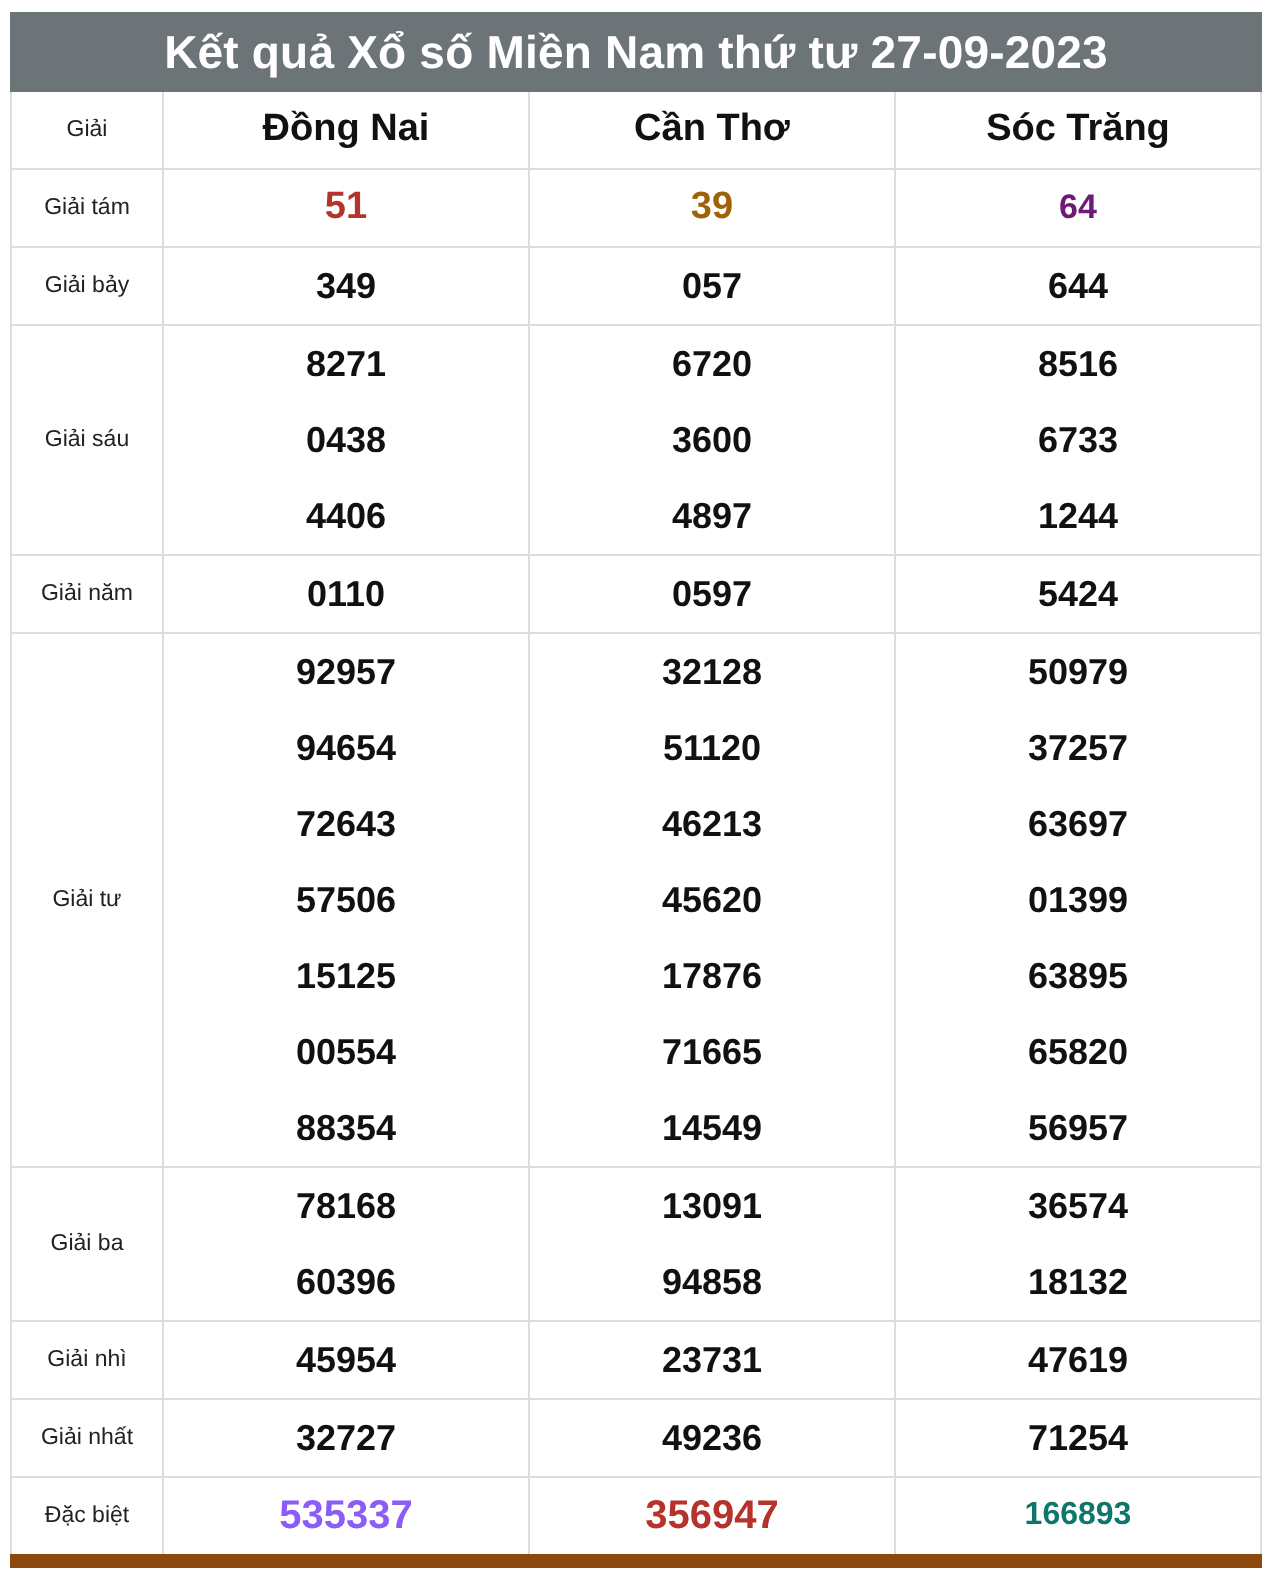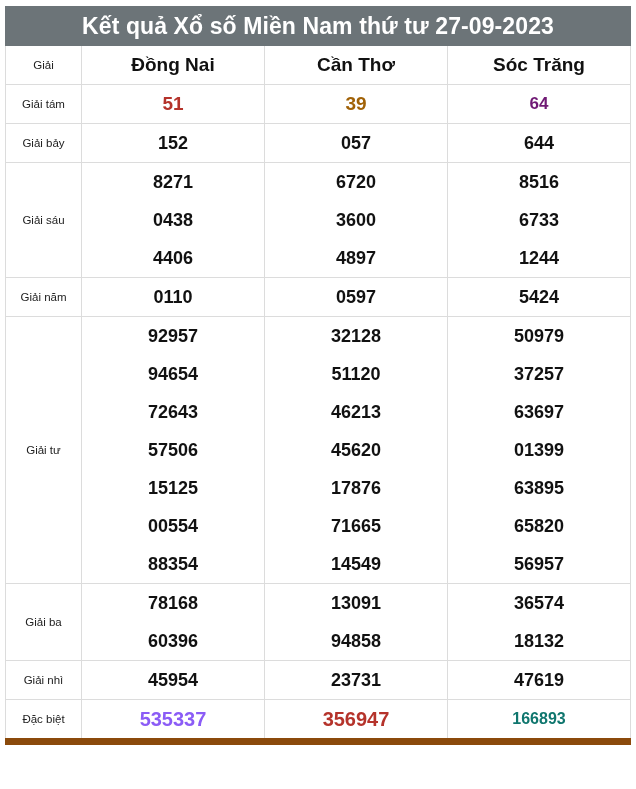--- a/index.html
+++ b/index.html
@@ -101,21 +101,21 @@
             <td class="multi">
               <div class="line" style="color: #a16207; font-size: 19px; text-align: center;">39</div>
             </td>
             <td class="multi">
               <div class="line" style="color: #701a75; font-size: 17px;">64</div>
             </td>
           </tr>
           <tr>
             <td class="label-cell">Giải bảy</td>
             <td class="multi">
-              <div class="line">152</div>
+              <div class="line">349</div>
             </td>
             <td class="multi">
               <div class="line">057</div>
             </td>
             <td class="multi">
               <div class="line">644</div>
             </td>
           </tr>
           <tr>
             <td class="label-cell">Giải sáu</td>
@@ -198,20 +198,32 @@
               <div class="line">45954</div>
             </td>
             <td class="multi">
               <div class="line">23731</div>
             </td>
             <td class="multi">
               <div class="line">47619</div>
             </td>
           </tr>
           <tr>
+            <td class="label-cell">Giải nhất</td>
+            <td class="multi">
+              <div class="line">32727</div>
+            </td>
+            <td class="multi">
+              <div class="line">49236</div>
+            </td>
+            <td class="multi">
+              <div class="line">71254</div>
+            </td>
+          </tr>
+          <tr>
             <td class="label-cell">Đặc biệt</td>
             <td class="multi">
               <div class="line" style="color: #8b5cf6; font-size: 20px;">535337</div>
             </td>
             <td class="multi">
               <div class="line" style="color: rgb(181, 51, 43); font-size: 20px;">356947</div>
             </td>
             <td class="multi">
               <div class="line" style="color: #0f766e; font-size: 16px;">166893</div>
             </td>

